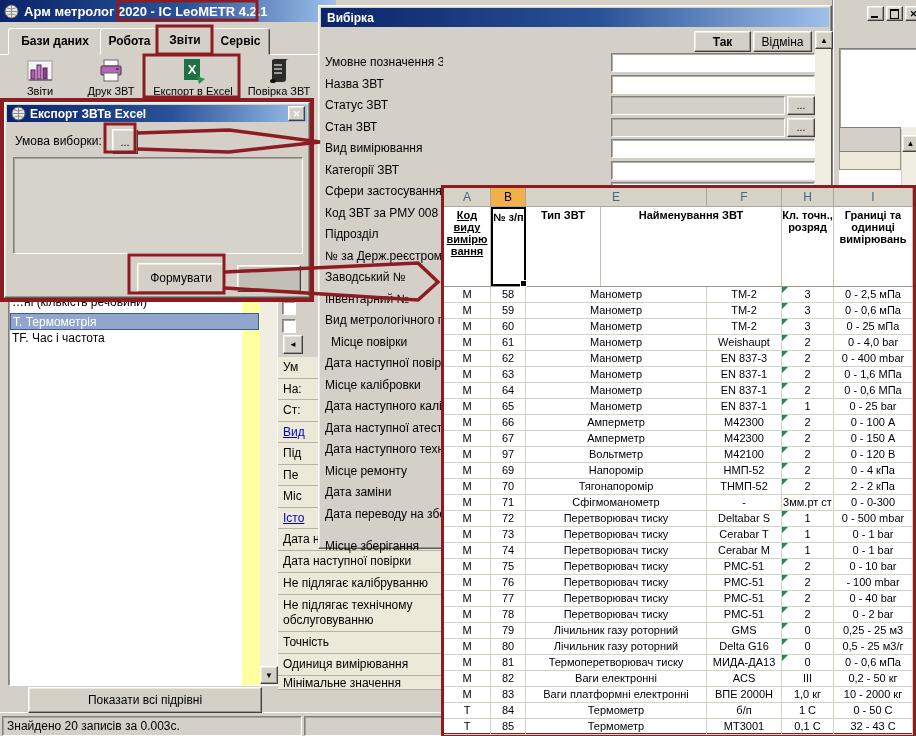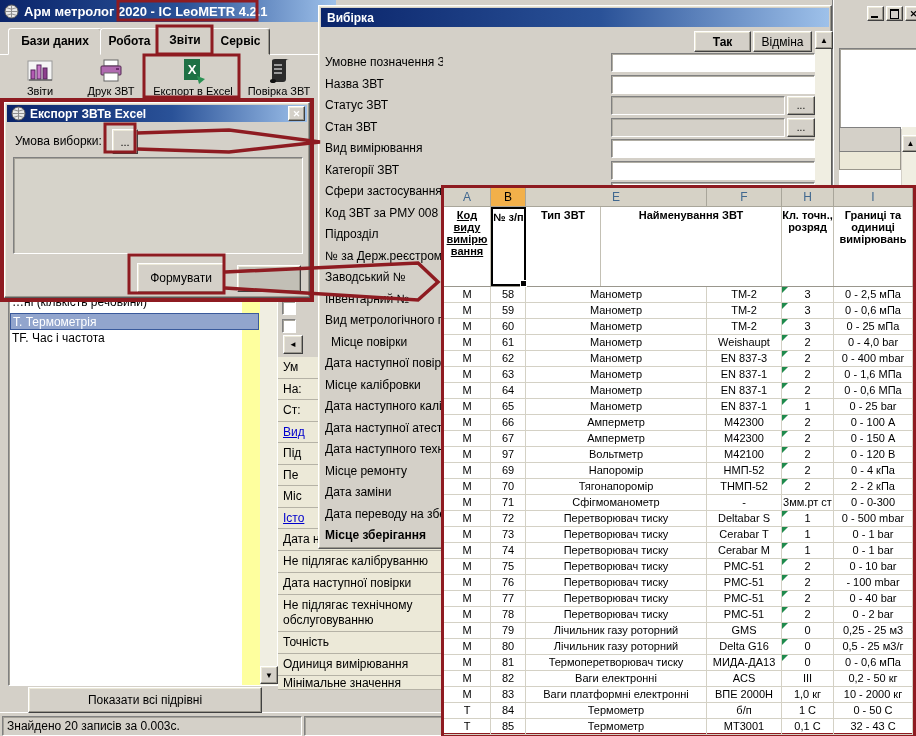--- a/index.html
+++ b/index.html
@@ -166,24 +166,24 @@
         <div class="prow" style="height: 20.5px;">
           <span>Міс</span>
         </div>
         <div class="prow" style="height: 20.5px;">
           <span class="link">Істо</span>
         </div>
         <div class="prow" style="height: 20.5px;">
           <span>Дата нас</span>
         </div>
         <div class="prow" style="height: 21px;">
+          <span style="line-height: 15px;">Дата наступної повірки</span>
+        </div>
+        <div class="prow" style="height: 21px;">
           <span style="line-height: 15px;">Не підлягає калібруванню</span>
-        </div>
-        <div class="prow" style="height: 21px;">
-          <span style="line-height: 15px;">Дата наступної повірки</span>
         </div>
         <div class="prow" style="height: 36px;">
           <span style="line-height: 15px;">Не підлягає технічному обслуговуванню</span>
         </div>
         <div class="prow" style="height: 21px;">
           <span style="line-height: 15px;">Точність</span>
         </div>
         <div class="prow" style="height: 21px;">
           <span style="line-height: 15px;">Одиниця вимірювання</span>
         </div>
@@ -270,21 +270,21 @@
         <div class="abs row-label" style="left: 6px; top: 414.5px; width: 118px;">Дата наступної атест</div>
         <div class="abs inp" style="top: 412.5px; height: 17px; left: 292px; width: 202px;"></div>
         <div class="abs row-label" style="left: 6px; top: 436px; width: 118px;">Дата наступного техн</div>
         <div class="abs inp" style="top: 434px; height: 17px; left: 292px; width: 202px;"></div>
         <div class="abs row-label" style="left: 6px; top: 457.5px; width: 118px;">Місце ремонту</div>
         <div class="abs inp" style="top: 455.5px; height: 17px; left: 292px; width: 202px;"></div>
         <div class="abs row-label" style="left: 6px; top: 479px; width: 118px;">Дата заміни</div>
         <div class="abs inp" style="top: 477px; height: 17px; left: 292px; width: 202px;"></div>
         <div class="abs row-label" style="left: 6px; top: 500.5px; width: 118px;">Дата переводу на збе</div>
         <div class="abs inp" style="top: 498.5px; height: 17px; left: 292px; width: 202px;"></div>
-        <div class="abs row-label" style="left: 6px; top: 522px; width: 118px; font-weight: bold;">Місце зберігання</div>
+        <div class="abs row-label" style="left: 6px; top: 533px; width: 118px;">Місце зберігання</div>
         <div class="abs inp" style="top: 520px; height: 17px; left: 292px; width: 202px;"></div>
       </div>
   </div>
 
   <div class="abs bev-out" style="left:4px;top:102px;width:306px;height:196px;background:#d4d0c8;z-index:4;box-sizing:border-box;">
     <div class="titlebar" style="margin:2px;height:17px;padding-left:4px;font-size:12px;">
       <span class="ic" id="app-icon-dlg" style="margin-right:4px;display:flex;">
           <svg width="15" height="15" viewBox="0 0 16 16">
             <circle cx="8" cy="8" r="7" fill="#e9e9e9" stroke="#555"></circle>
             <path d="M1 8 h14 M8 1 v14 M3 4 q5 3 10 0 M3 12 q5 -3 10 0" stroke="#8a8a8a" fill="none"></path>

